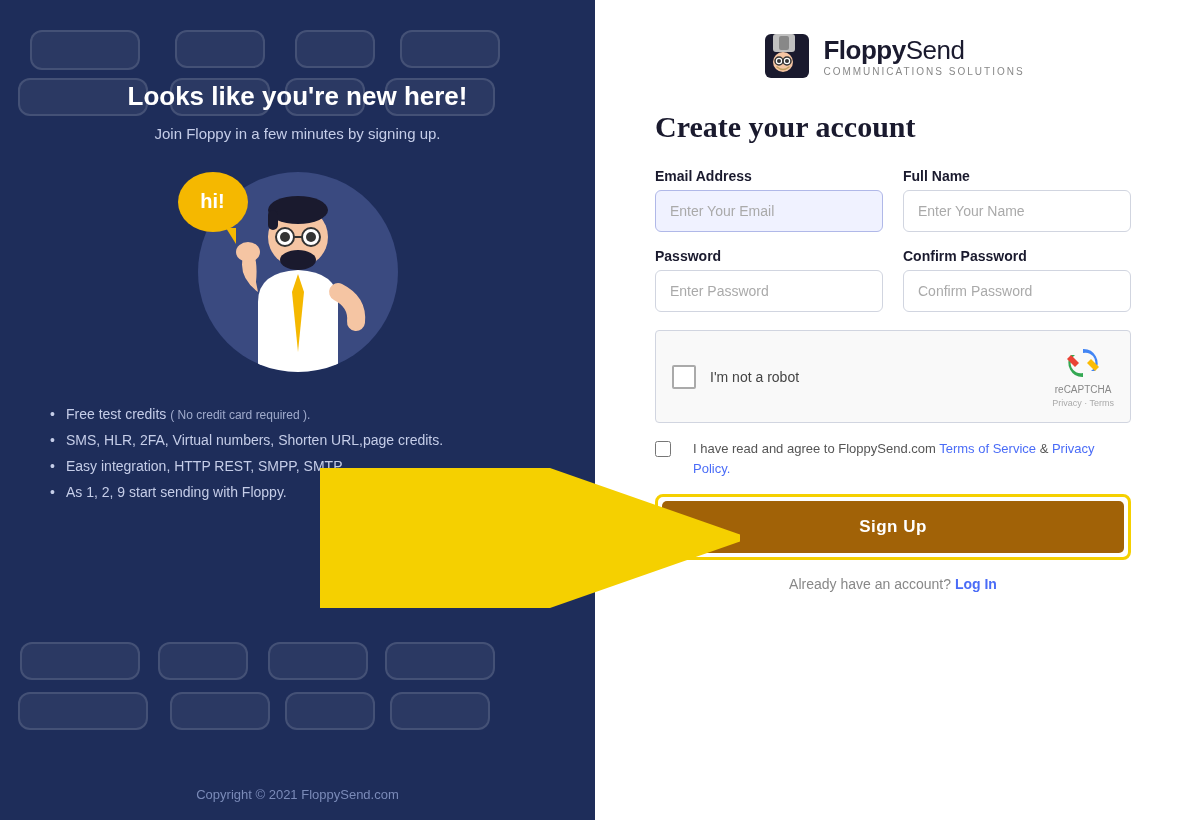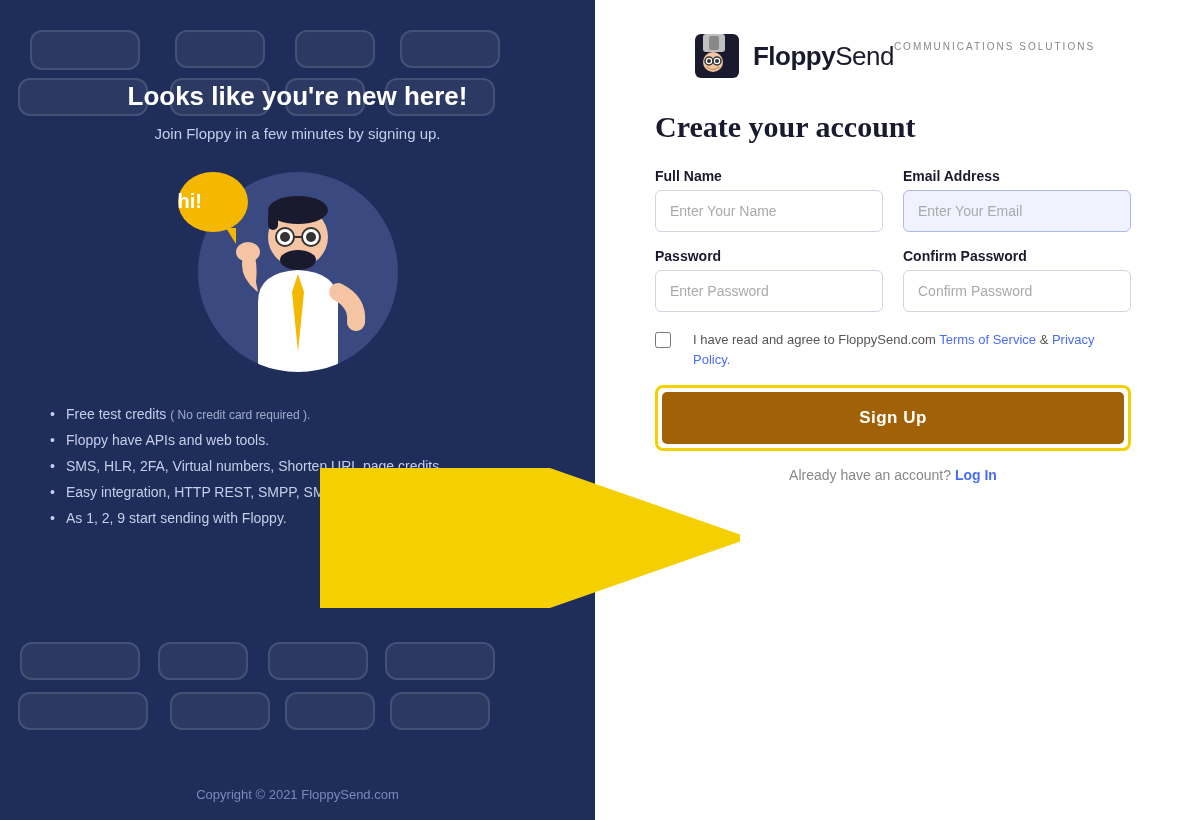--- a/index.html
+++ b/index.html
@@ -90,20 +90,21 @@
     .speech-bubble {
       position: absolute;
       top: 10px;
       left: -10px;
       width: 70px;
       height: 60px;
       background: #f5b800;
       border-radius: 50%;
       display: flex;
       align-items: center;
+      justify-content: center;
       font-size: 20px;
       font-weight: 800;
       color: white;
     }
     .speech-bubble::after {
       content: '';
       position: absolute;
       bottom: -12px;
       right: 12px;
       width: 0;
@@ -162,20 +163,21 @@
       align-self: center;
     }
 
     .logo-icon {
       width: 52px;
       height: 52px;
     }
 
     .logo-text-block {
       display: flex;
+      flex-direction: column;
     }
 
     .logo-name {
       font-size: 26px;
       font-weight: 700;
       color: #1a1a2e;
       letter-spacing: -0.5px;
     }
 
     .logo-tagline {
@@ -410,21 +412,20 @@
           <path d="M110 100 Q130 110 128 130" stroke="#f5c5a3" stroke-width="18" stroke-linecap="round" fill="none"></path>
         </svg>
       </div>
       <div class="speech-bubble">
         <span>hi!</span>
       </div>
     </div>
 
     <ul class="features-list">
       <li>Free test credits <span class="small">( No credit card required ).</span></li>
-      <li>Floppy have APIs and web tools.</li>
       <li>SMS, HLR, 2FA, Virtual numbers, Shorten URL,page credits.</li>
       <li>Easy integration, HTTP REST, SMPP, SMTP.</li>
       <li>As 1, 2, 9 start sending with Floppy.</li>
     </ul>
   </div>
 
   <div class="copyright">Copyright © 2021 FloppySend.com</div>
 </div>
 
 <svg class="yellow-arrow-svg" viewBox="0 0 420 140" xmlns="http://www.w3.org/2000/svg">
@@ -462,40 +463,57 @@
       </span>
       <span class="logo-tagline">COMMUNICATIONS   SOLUTIONS</span>
     </div>
   </div>
 
   <h2 class="form-title">Create your account</h2>
 
   <div class="form-grid">
 
     <div class="form-field">
+      <label>Email Address</label>
+      <input type="email" class="highlighted" placeholder="Enter Your Email" style="">
+    </div>
+
+    <div class="form-field">
       <label>Full Name</label>
       <input type="text" placeholder="Enter Your Name" style="">
-    </div>
-
-    <div class="form-field">
-      <label>Email Address</label>
-      <input type="email" class="highlighted" placeholder="Enter Your Email" style="">
     </div>
 
     <div class="form-field">
       <label>Password</label>
       <input type="password" placeholder="Enter Password" style="">
     </div>
 
     <div class="form-field">
       <label>Confirm Password</label>
       <input type="password" placeholder="Confirm Password" style="">
     </div>
   </div>
 
+  <div class="recaptcha-box">
+    <div class="recaptcha-left">
+      <div class="recaptcha-checkbox"></div>
+      <span class="recaptcha-label">I'm not a robot</span>
+    </div>
+    <div class="recaptcha-right">
+
+      <svg width="36" height="36" viewBox="0 0 36 36">
+        <path d="M18 4 A14 14 0 0 1 30 26 L26 26 A10 10 0 0 0 18 8 Z" fill="#4285f4"></path>
+        <path d="M18 32 A14 14 0 0 1 6 10 L10 10 A10 10 0 0 0 18 28 Z" fill="#34a853"></path>
+        <path d="M6 10 L14 18 L10 22 L2 14 Z" fill="#ea4335"></path>
+        <path d="M30 26 L22 18 L26 14 L34 22 Z" fill="#fbbc05"></path>
+      </svg>
+      <div class="recaptcha-text">reCAPTCHA</div>
+      <div class="recaptcha-links">Privacy · Terms</div>
+    </div>
+  </div>
 
   <div class="terms-row">
     <input type="checkbox" class="terms-checkbox" style="">
     <span class="terms-text">
       <span>I have read and agree to FloppySend.com</span>
       <a href="#" class="terms-link">Terms of Service</a>
       <span> &amp; </span>
       <a href="#" class="terms-link">Privacy Policy.</a>
     </span>
   </div>

